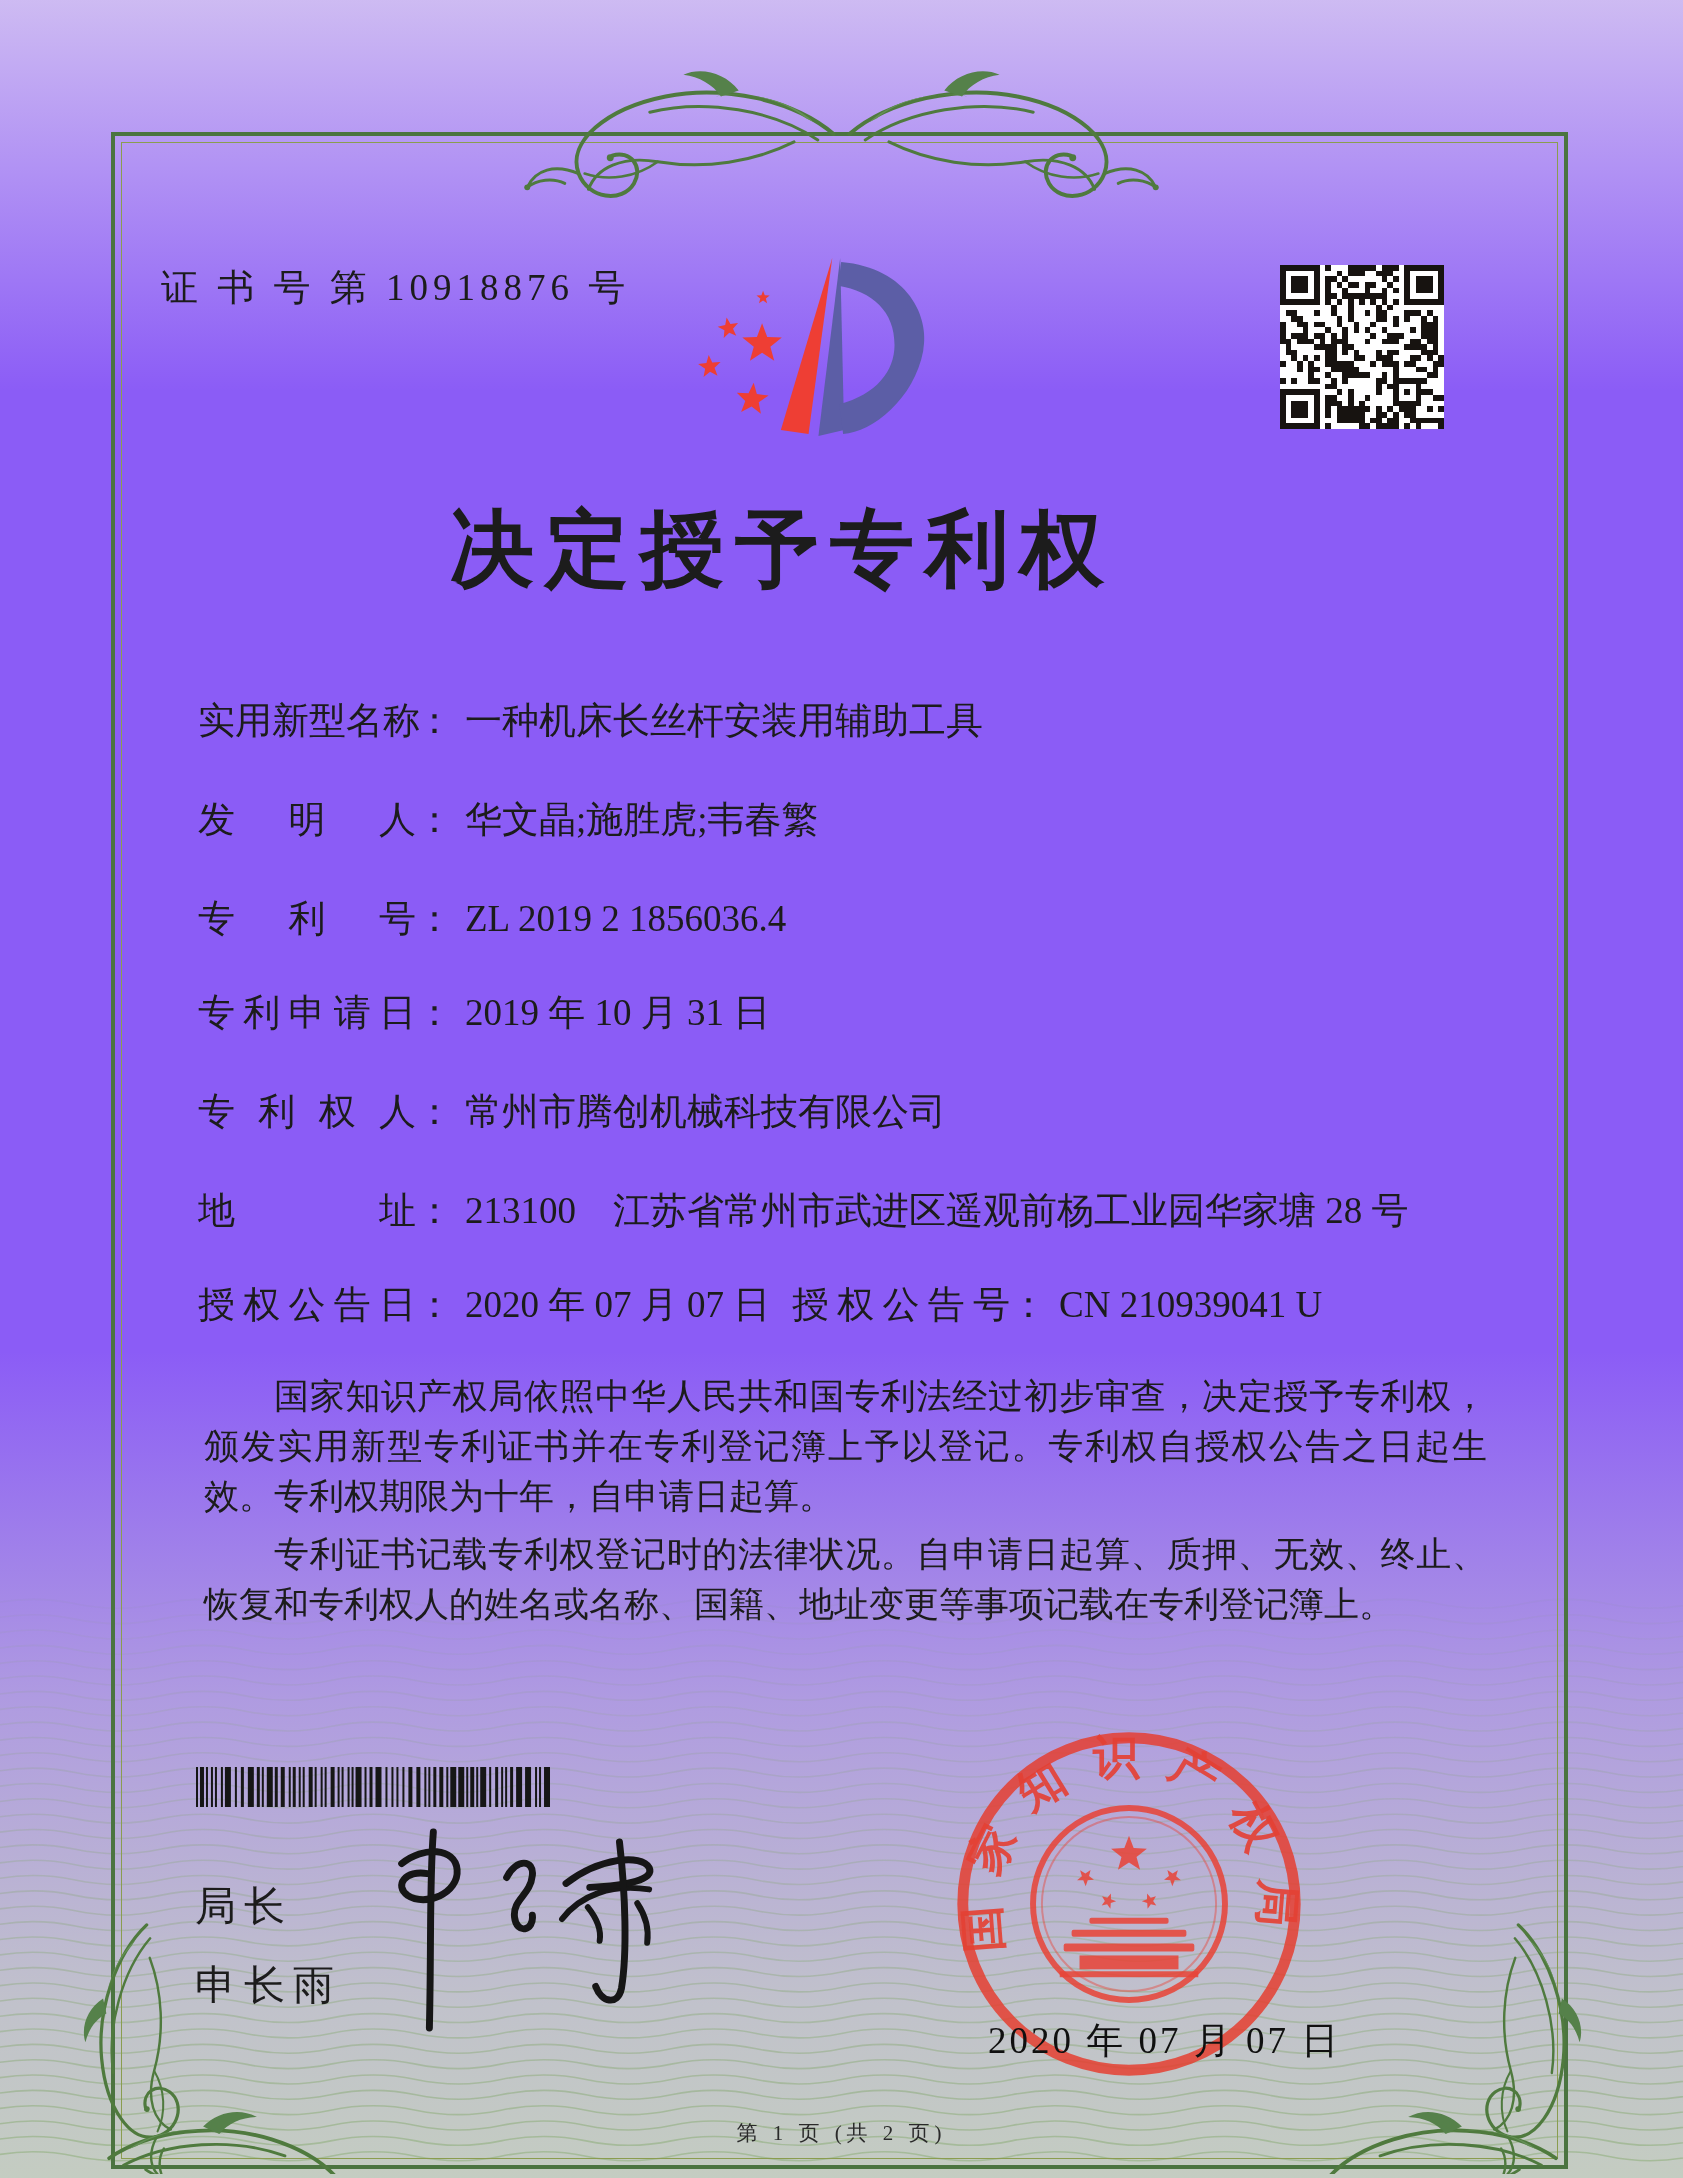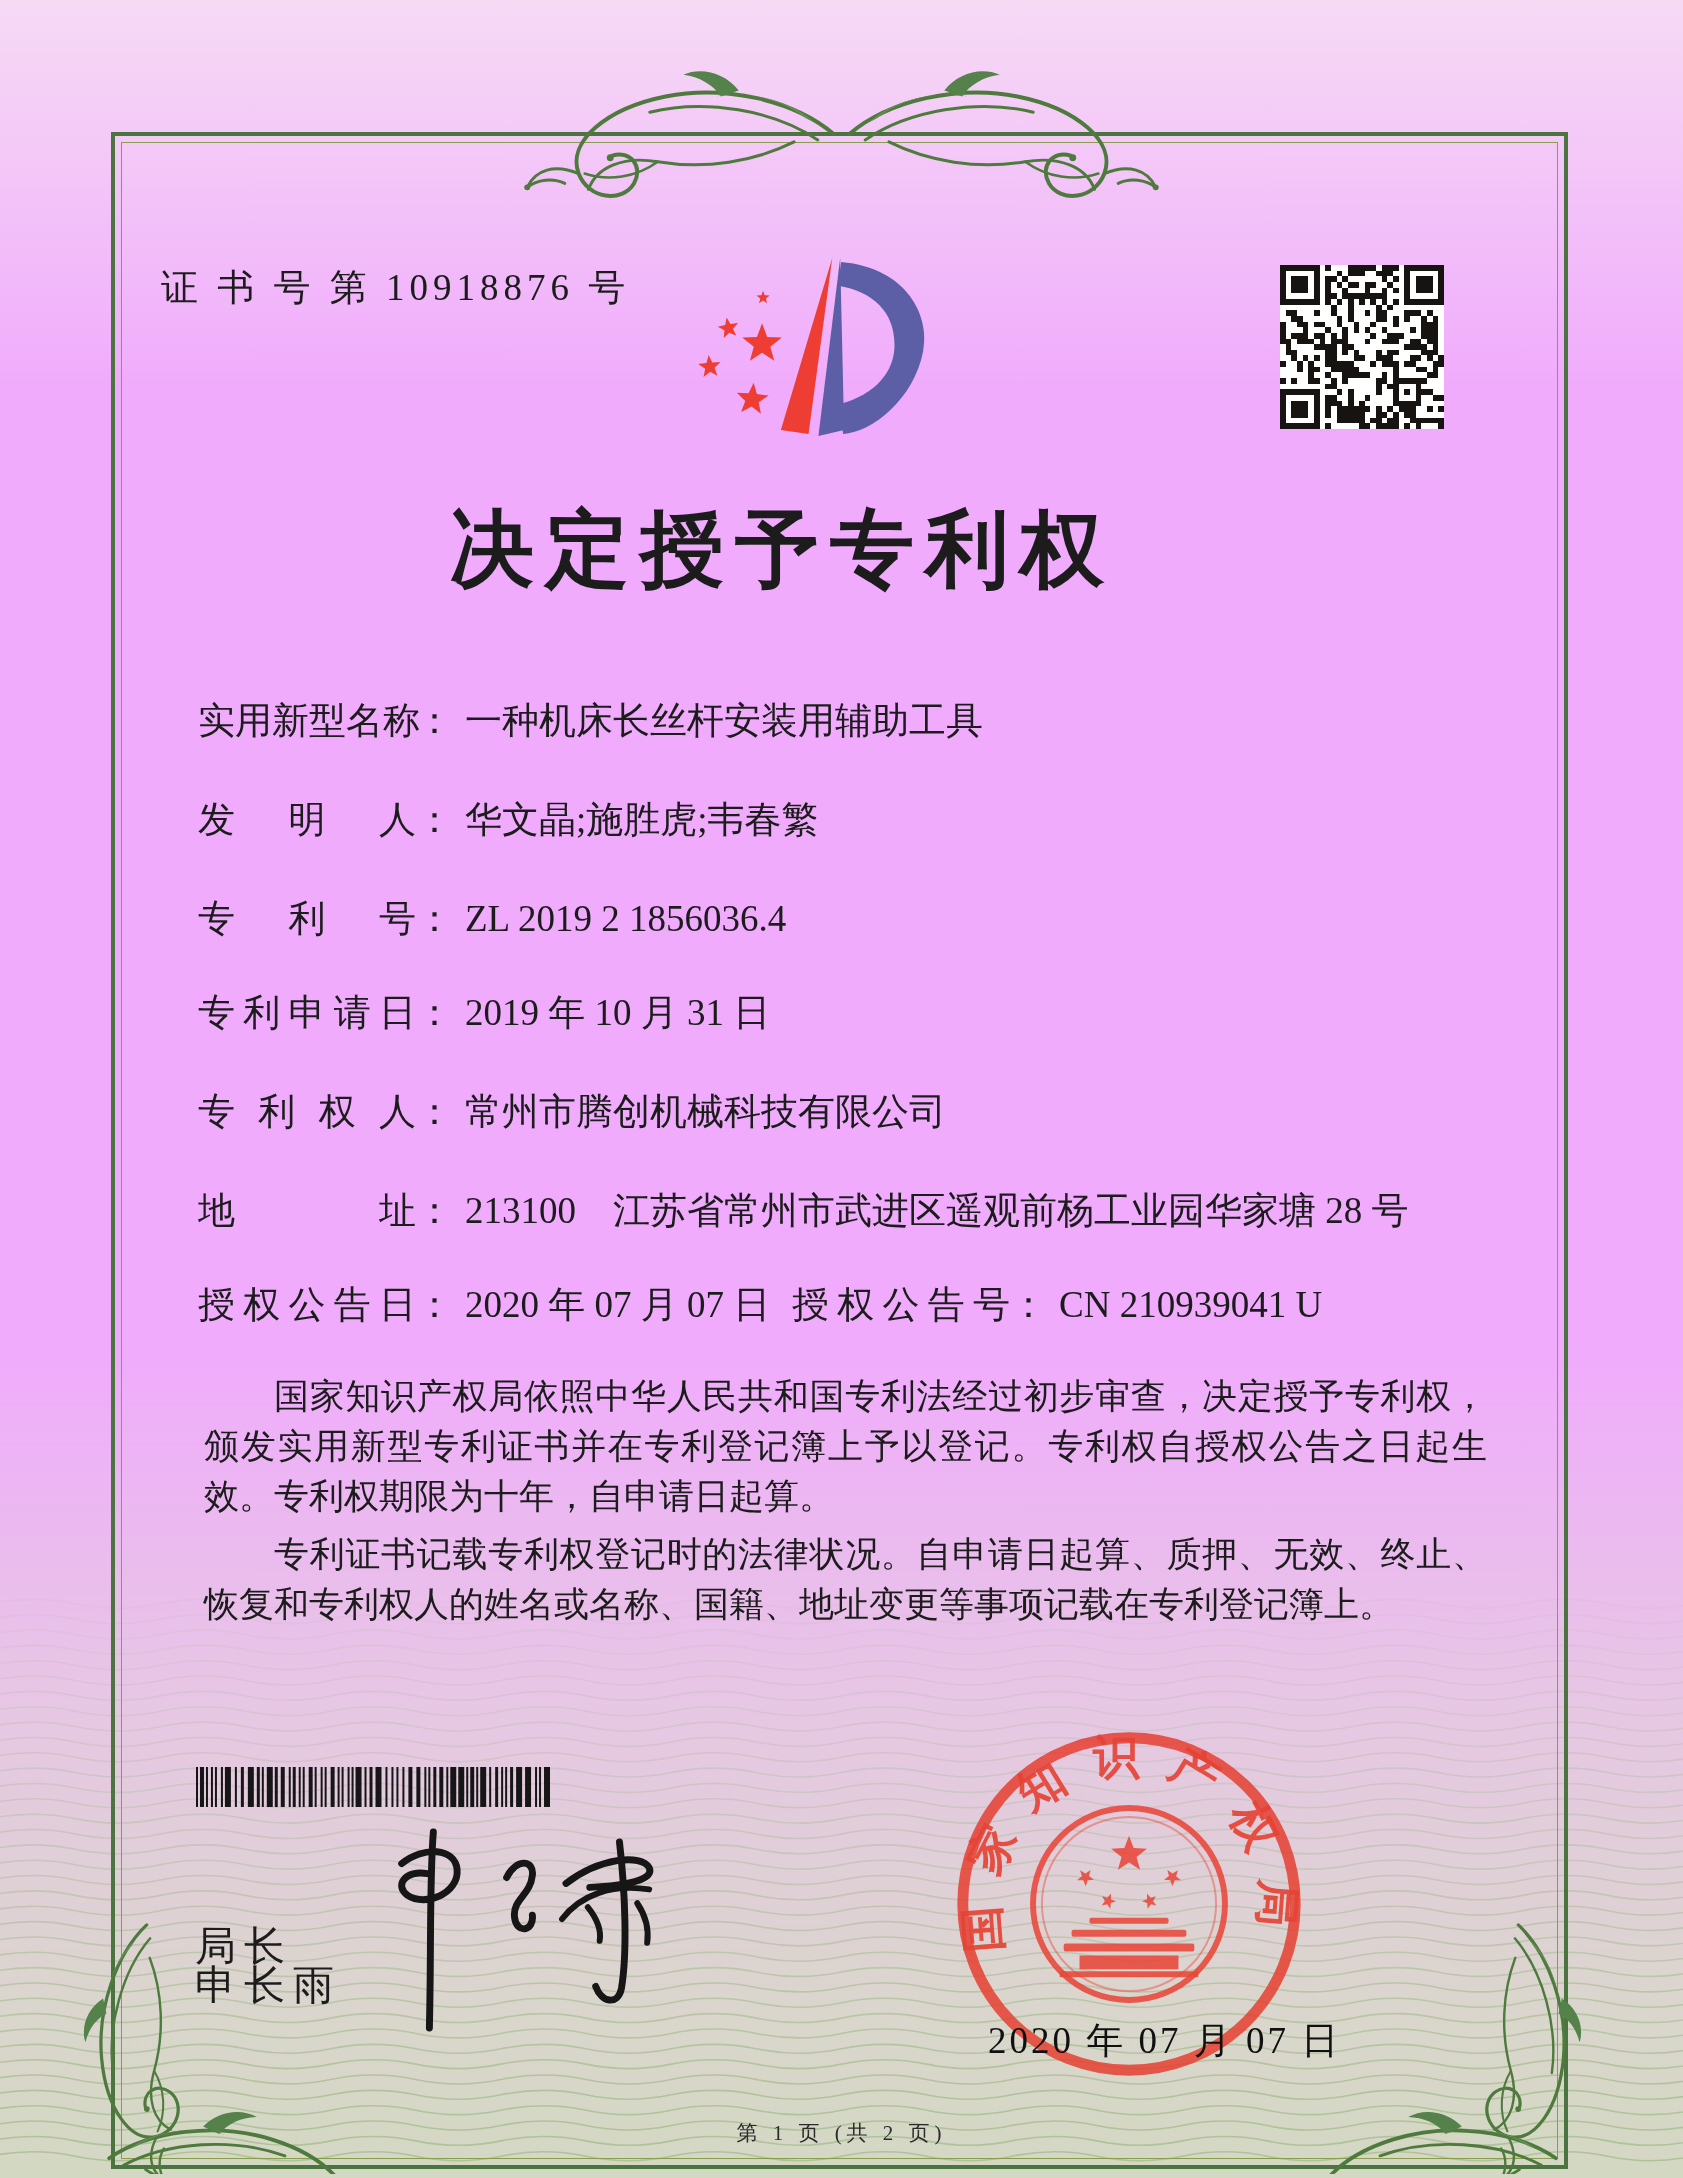--- a/index.html
+++ b/index.html
@@ -1,16 +1,16 @@
 <!DOCTYPE html>
 <html><head>
 <meta charset="utf-8">
 <style>
   html,body{margin:0;padding:0;background:#888;}
-  .page{position:relative;width:1683px;height:2178px;background:#f0abfc;overflow:hidden;
+  .page{position:relative;width:1683px;height:2178px;background:#8b5cf6;overflow:hidden;
         font-family:"Liberation Serif",serif;color:#1c1c1c;margin:0 auto;}
   .tint{position:absolute;inset:0;z-index:0;
     background:
       linear-gradient(180deg, rgba(250,250,240,.6) 0%, rgba(250,250,240,0) 18%),
       linear-gradient(180deg, rgba(224,236,206,0) 0%, rgba(224,236,206,0) 62%,
                       rgba(219,232,199,.45) 78%, rgba(211,228,189,.75) 92%, rgba(206,224,184,.85) 100%);}
   .waves{position:absolute;left:0;top:1584px;z-index:1;}
   .frame-outer{position:absolute;left:111px;top:132px;right:115px;bottom:9px;
                border:4px solid #4b7440;z-index:2;}
   .frame-inner{position:absolute;left:121px;top:142px;right:125px;bottom:19px;
@@ -29,21 +29,21 @@
   .row .colon{margin-right:12px;}
   .r0{top:696px}.r1{top:795px}.r2{top:894px}.r3{top:988px}
   .r4{top:1087px}.r5{top:1186px}.r6{top:1280px}
   .pair2{position:absolute;left:594px;top:0;}
   .pair2 .lbl{width:218px;}
   .body-text{position:absolute;left:196px;top:1364px;width:1299px;font-size:35px;
              line-height:50px;text-align:justify;z-index:3;}
   .body-text p{margin:8px;text-indent:2em;}
   .barcode{position:absolute;left:196px;top:1767px;z-index:3;}
   .hei{font-family:"Liberation Sans",sans-serif;}
-  .director-title{position:absolute;left:195px;top:1879px;font-size:41px;letter-spacing:8px;z-index:3;margin-top:40px;}
+  .director-title{position:absolute;left:195px;top:1879px;font-size:41px;letter-spacing:8px;z-index:3;}
   .director-name{position:absolute;left:195px;top:1958px;font-size:41px;letter-spacing:8px;z-index:3;}
   .signature{position:absolute;left:368px;top:1824px;z-index:4;}
   .seal{position:absolute;left:941px;top:1716px;z-index:3;opacity:.95;}
   .seal-date{position:absolute;left:988px;top:2016px;font-size:37px;letter-spacing:3px;z-index:5;color:#101010;}
   .footer{position:absolute;left:0;top:2119px;width:1683px;text-align:center;
           font-size:21px;letter-spacing:5px;color:#2a2a2a;z-index:3;}
   .defs{position:absolute;width:0;height:0;}
 </style>
 </head>
 <body>

